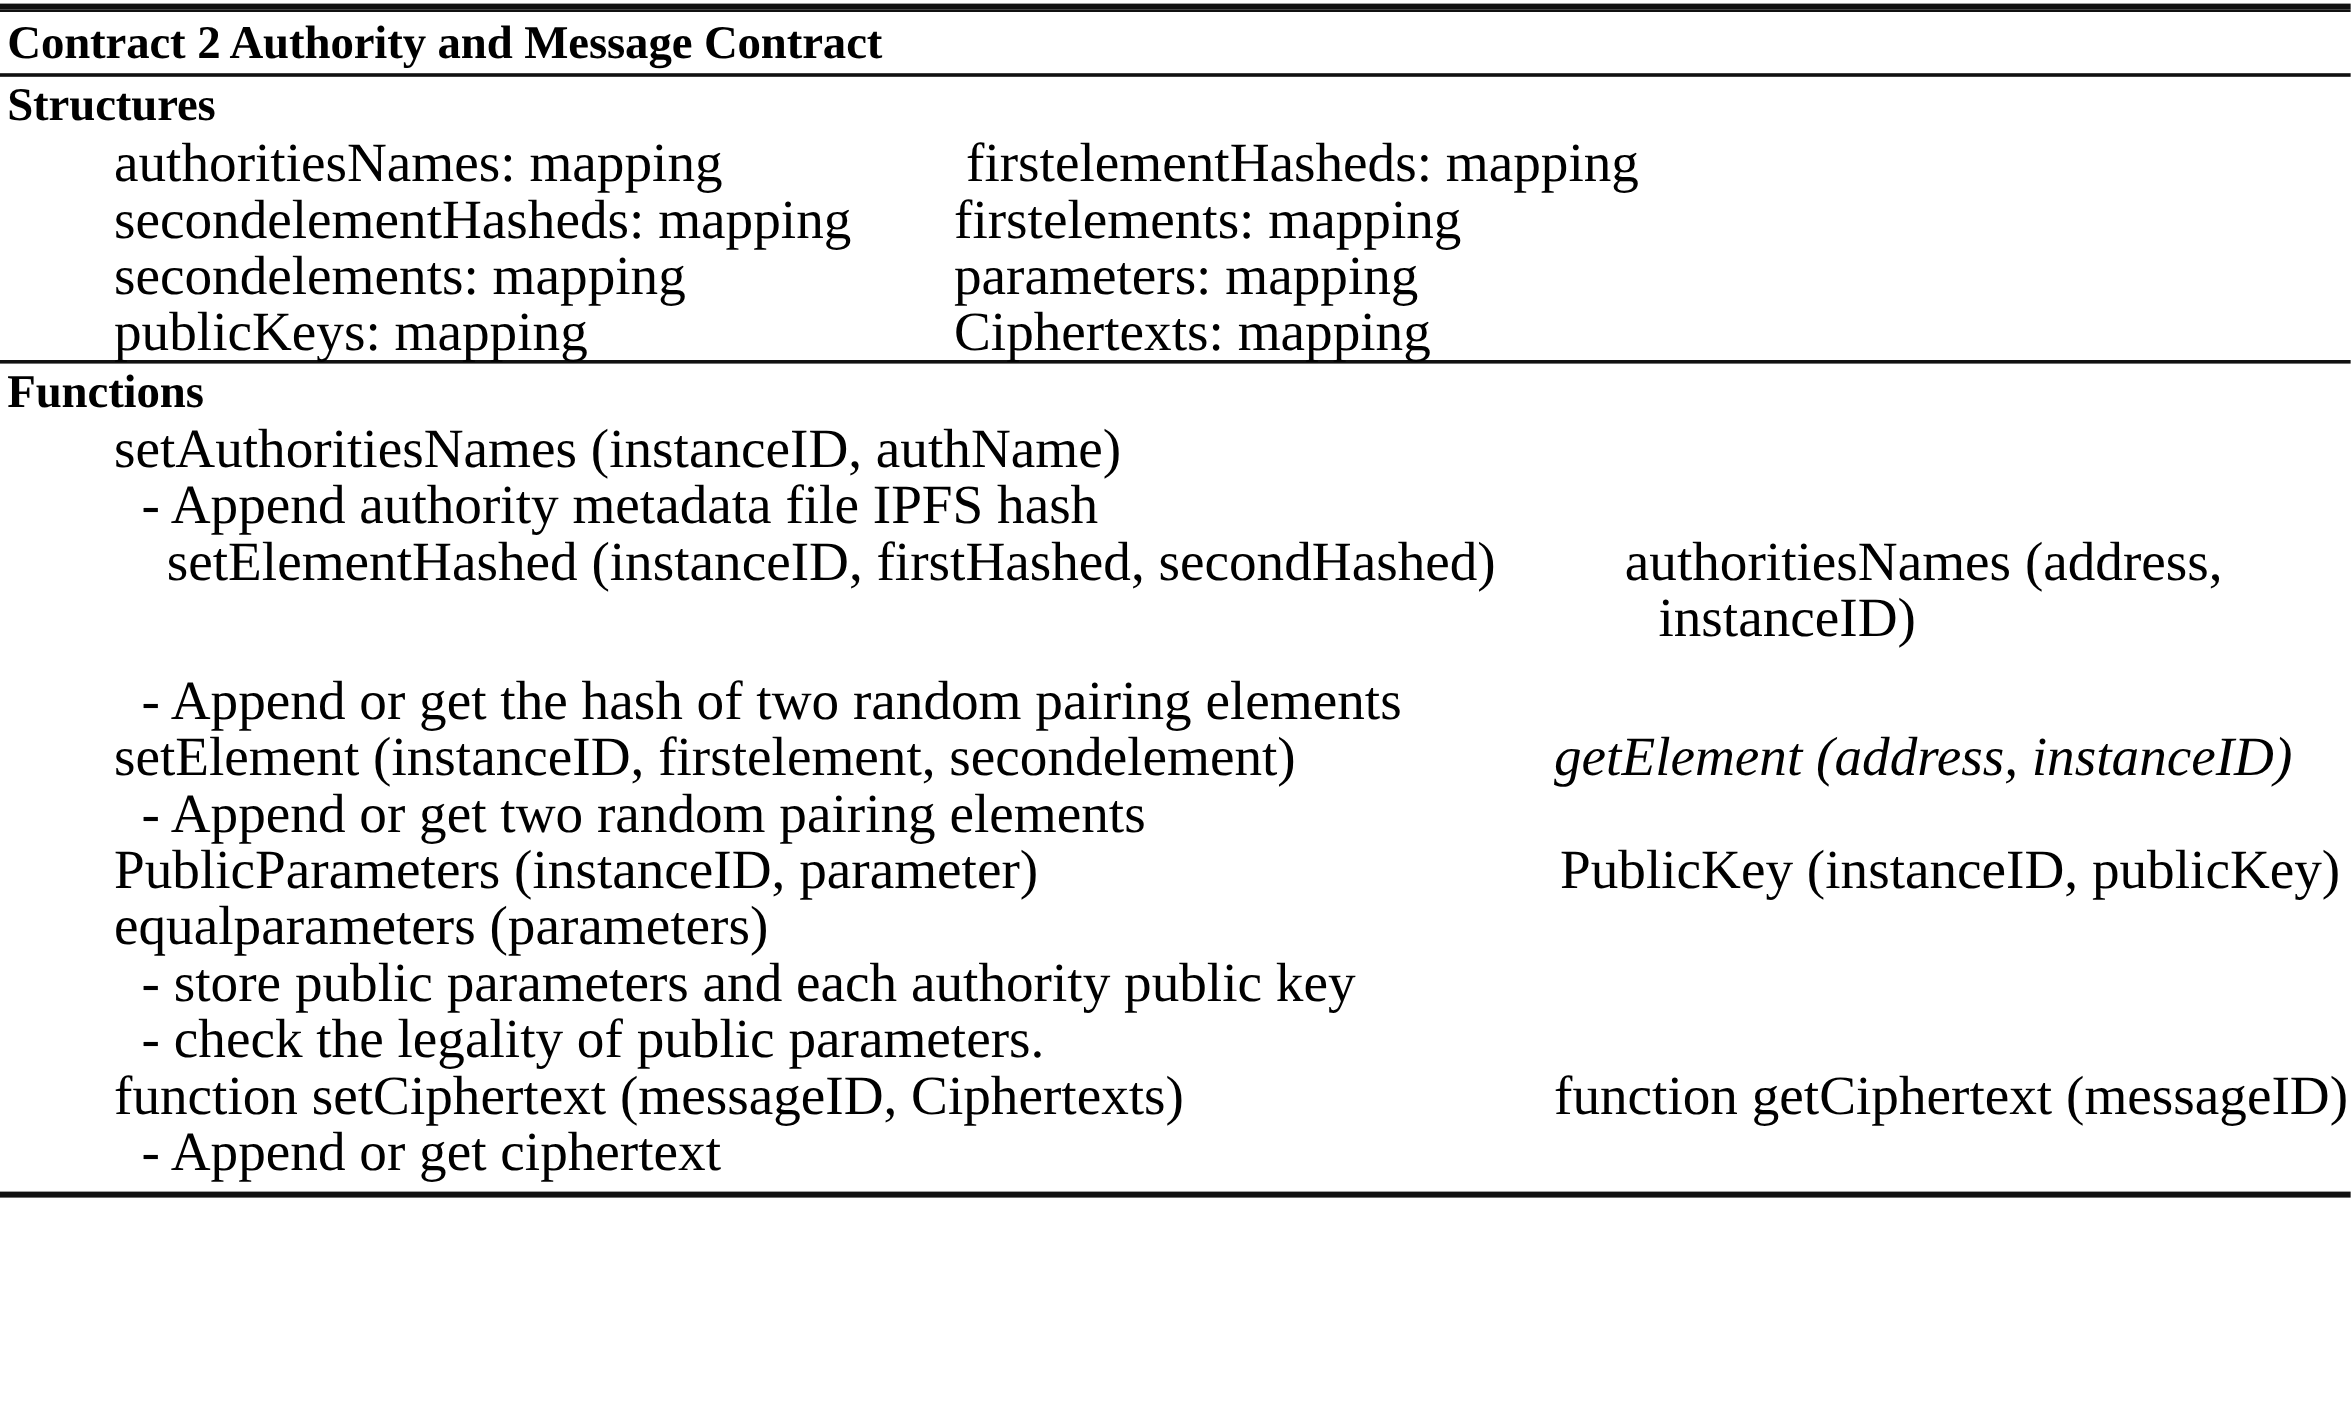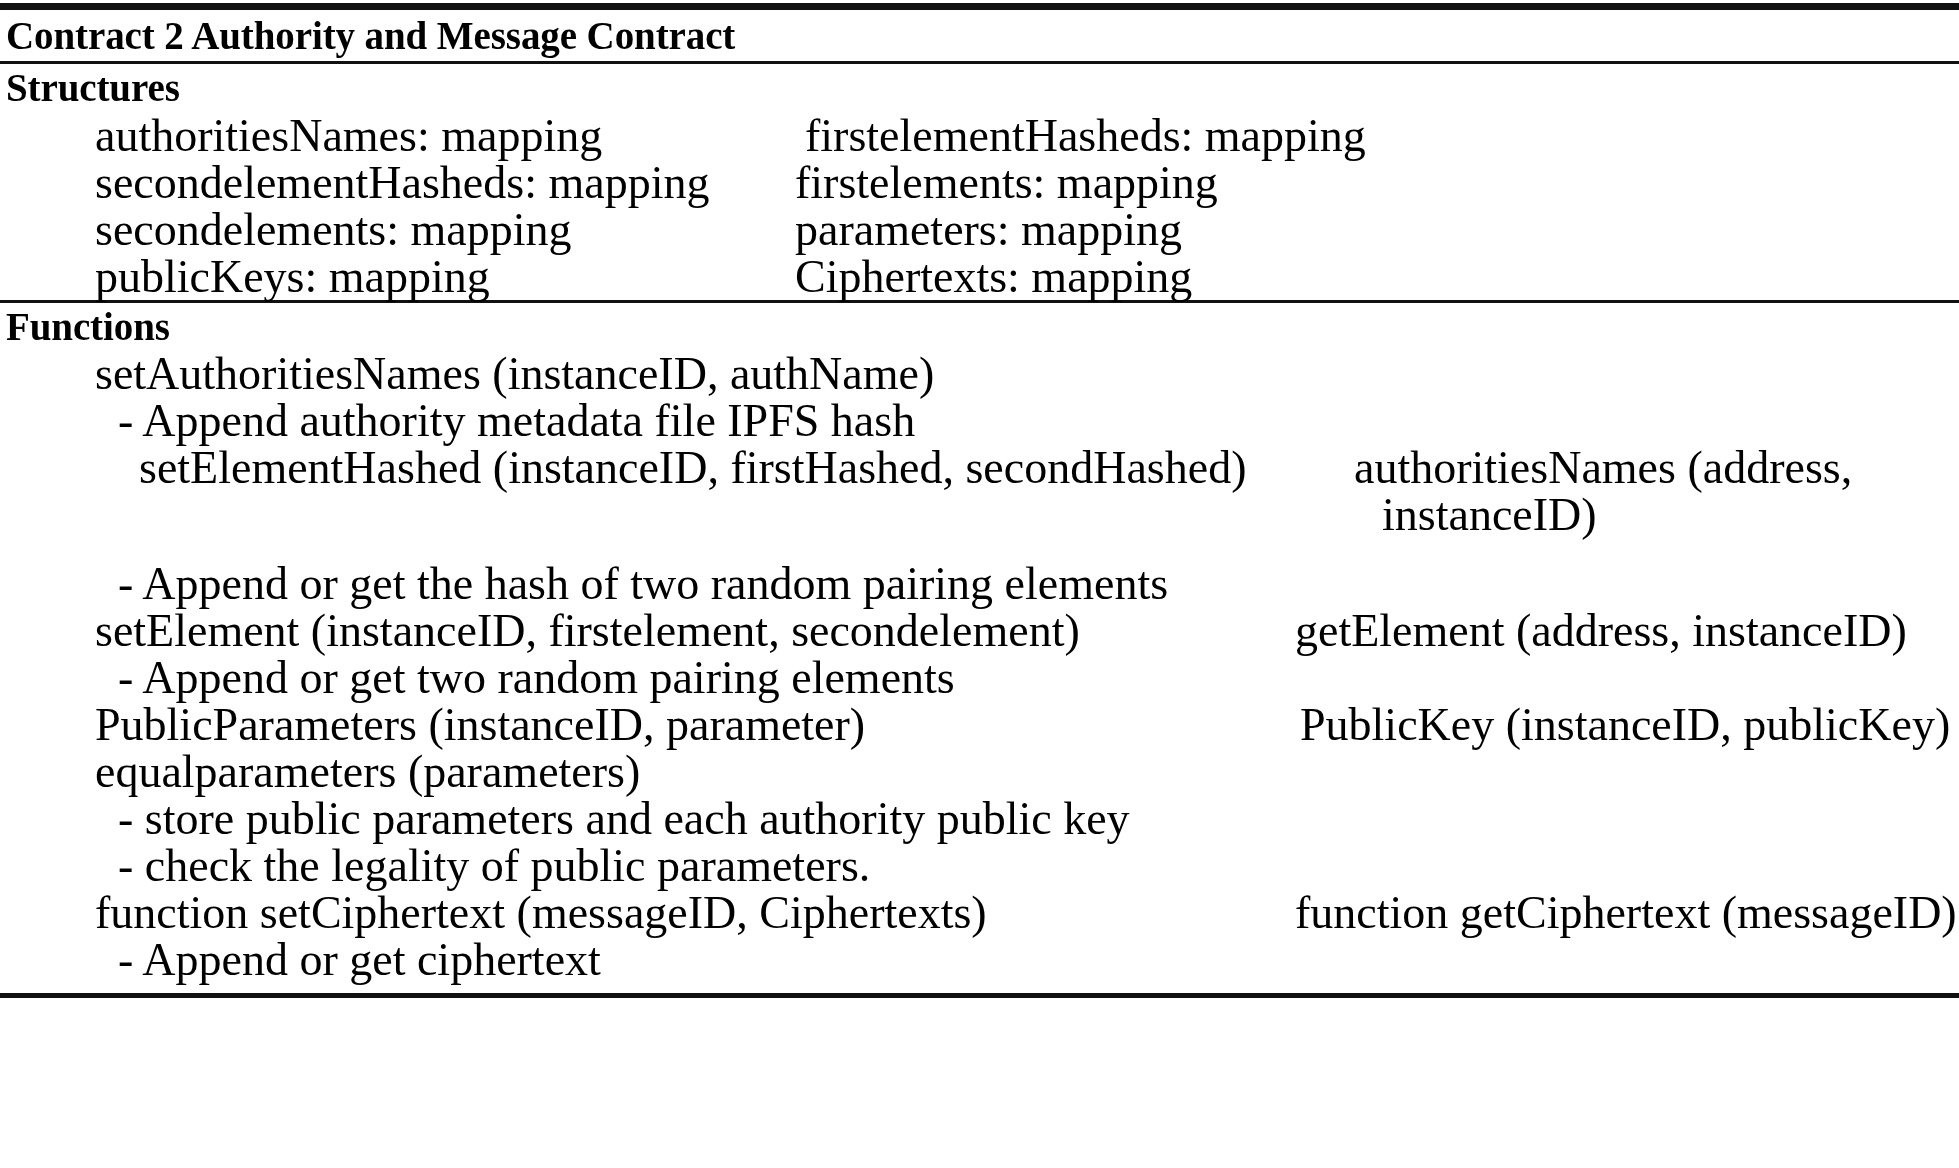--- a/index.html
+++ b/index.html
@@ -87,21 +87,21 @@
   }
 
   
   .col-left      { left: 95px; }
   .col-left-desc { left: 118px; }
 
   .col-right-s1  { left: 805px; text-align: right; }
   .col-right-s   { left: 795px; }
 
   .col-right-f-hashed { left: 1310px; width: 620px; }
-  .col-right-f-elem   { left: 1295px; }
+  .col-right-f-elem   { left: 1295px; font-style: italic; }
   .col-right-f-key    { left: 1300px; }
   .col-right-f-cipher { left: 1295px; }
 
   .wrap-line2 {
     display: block;
     padding-left: 28px;
   }
 
   .spacer-sm { height: 22px; }
   .spacer-xs { height: 10px; }

